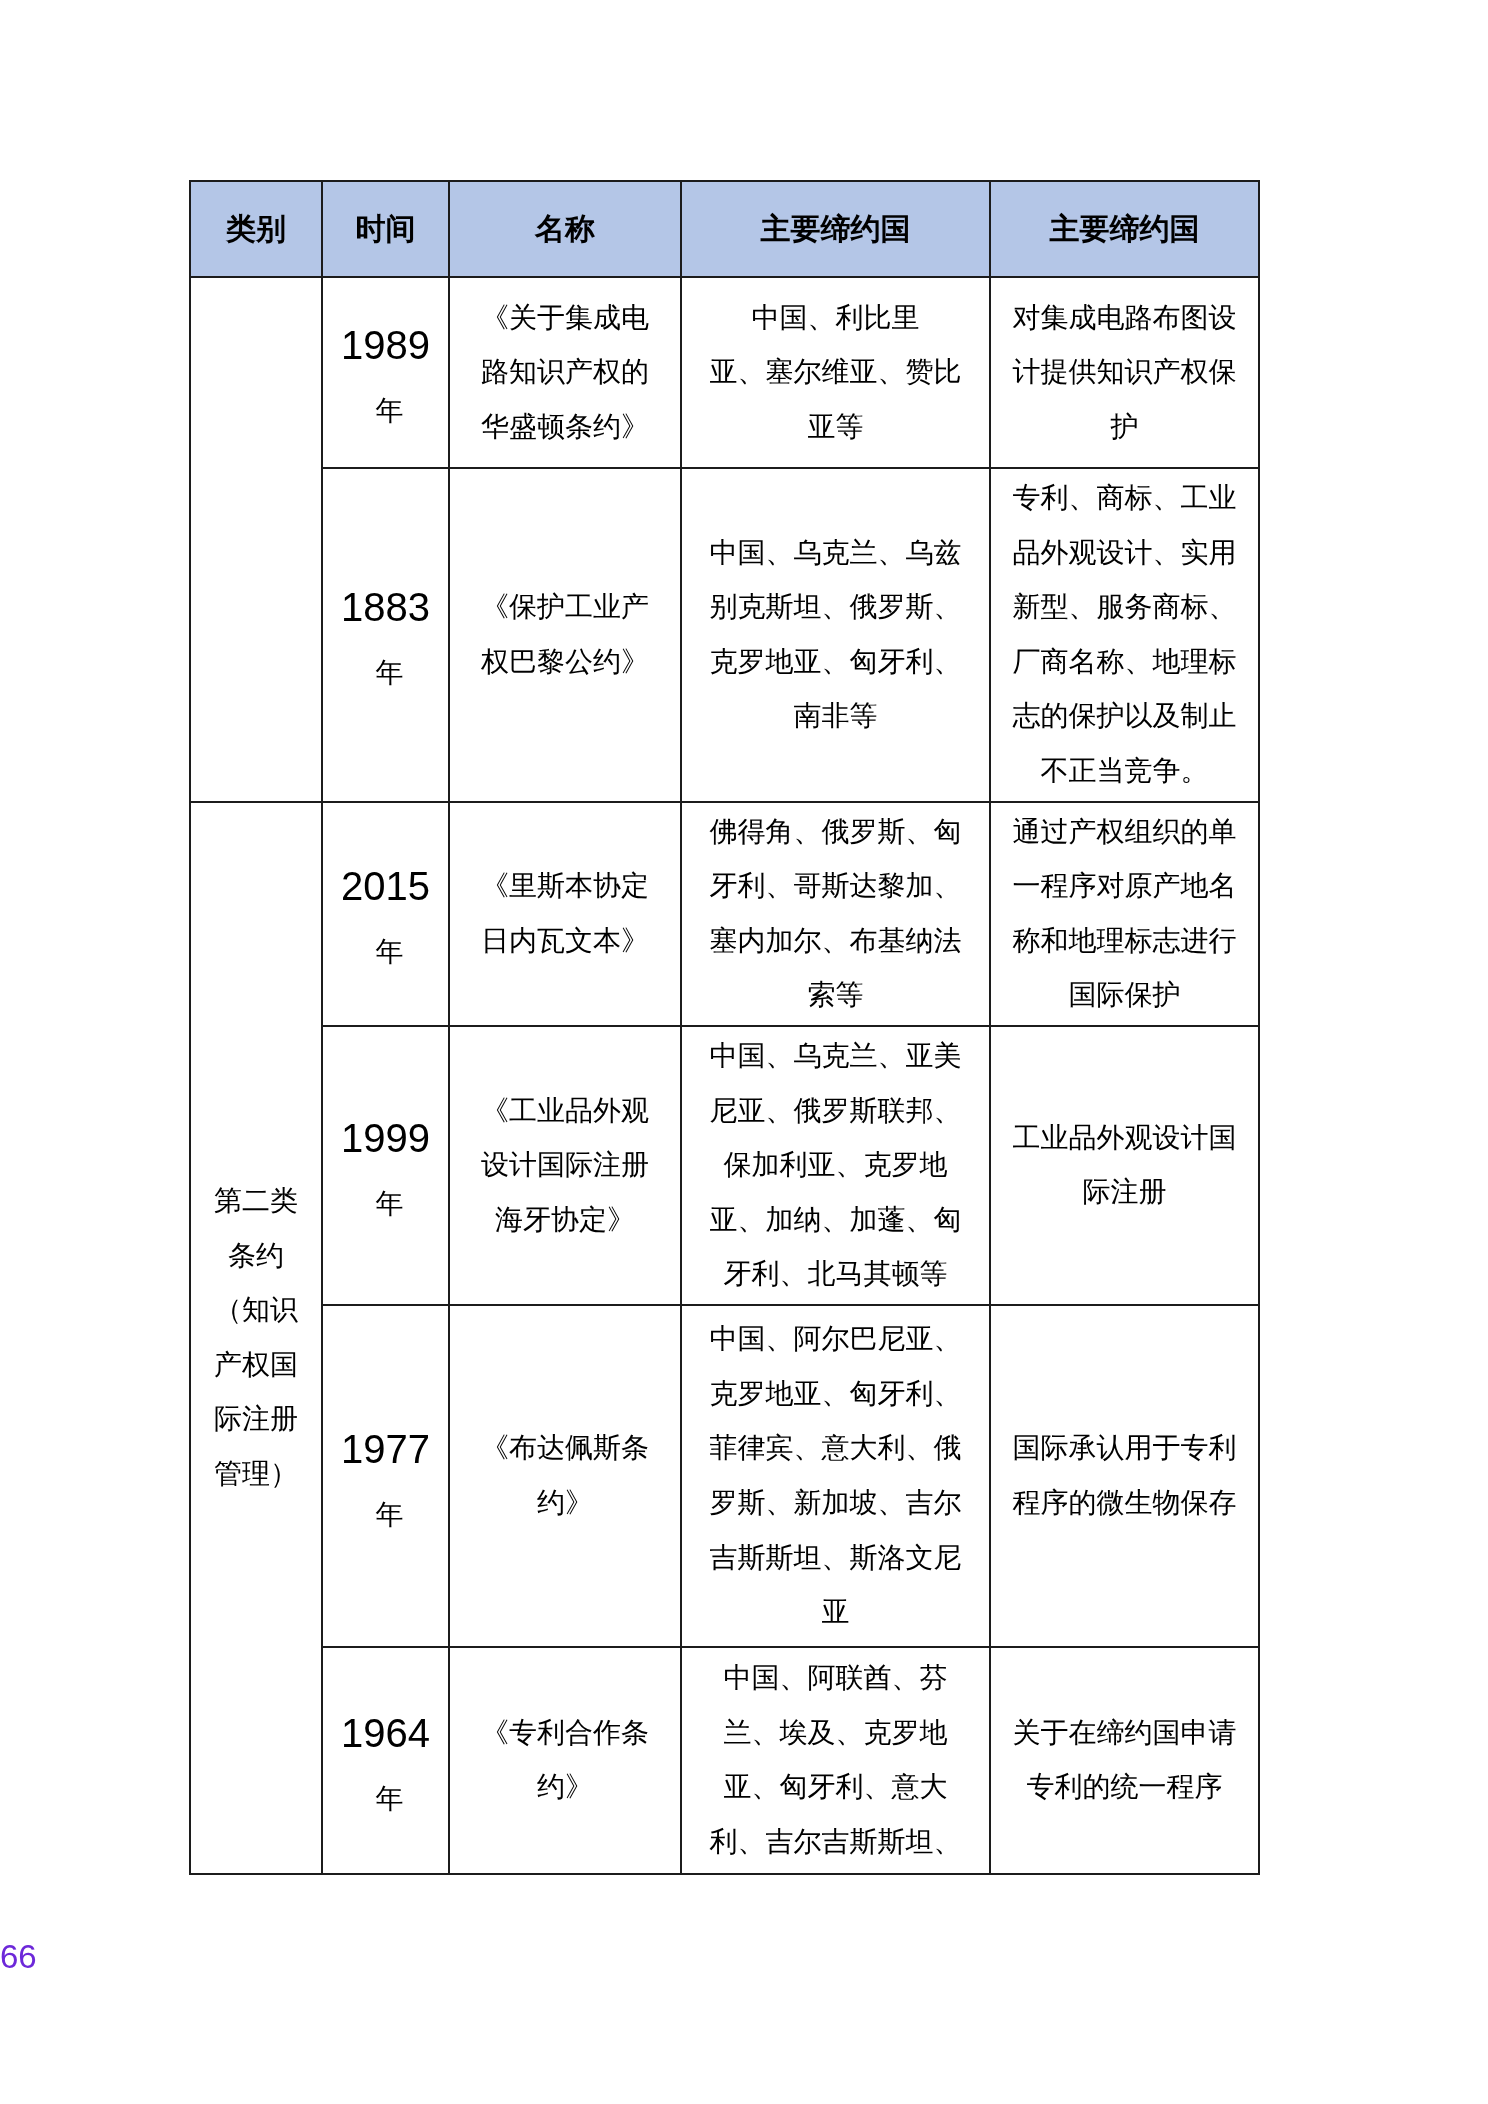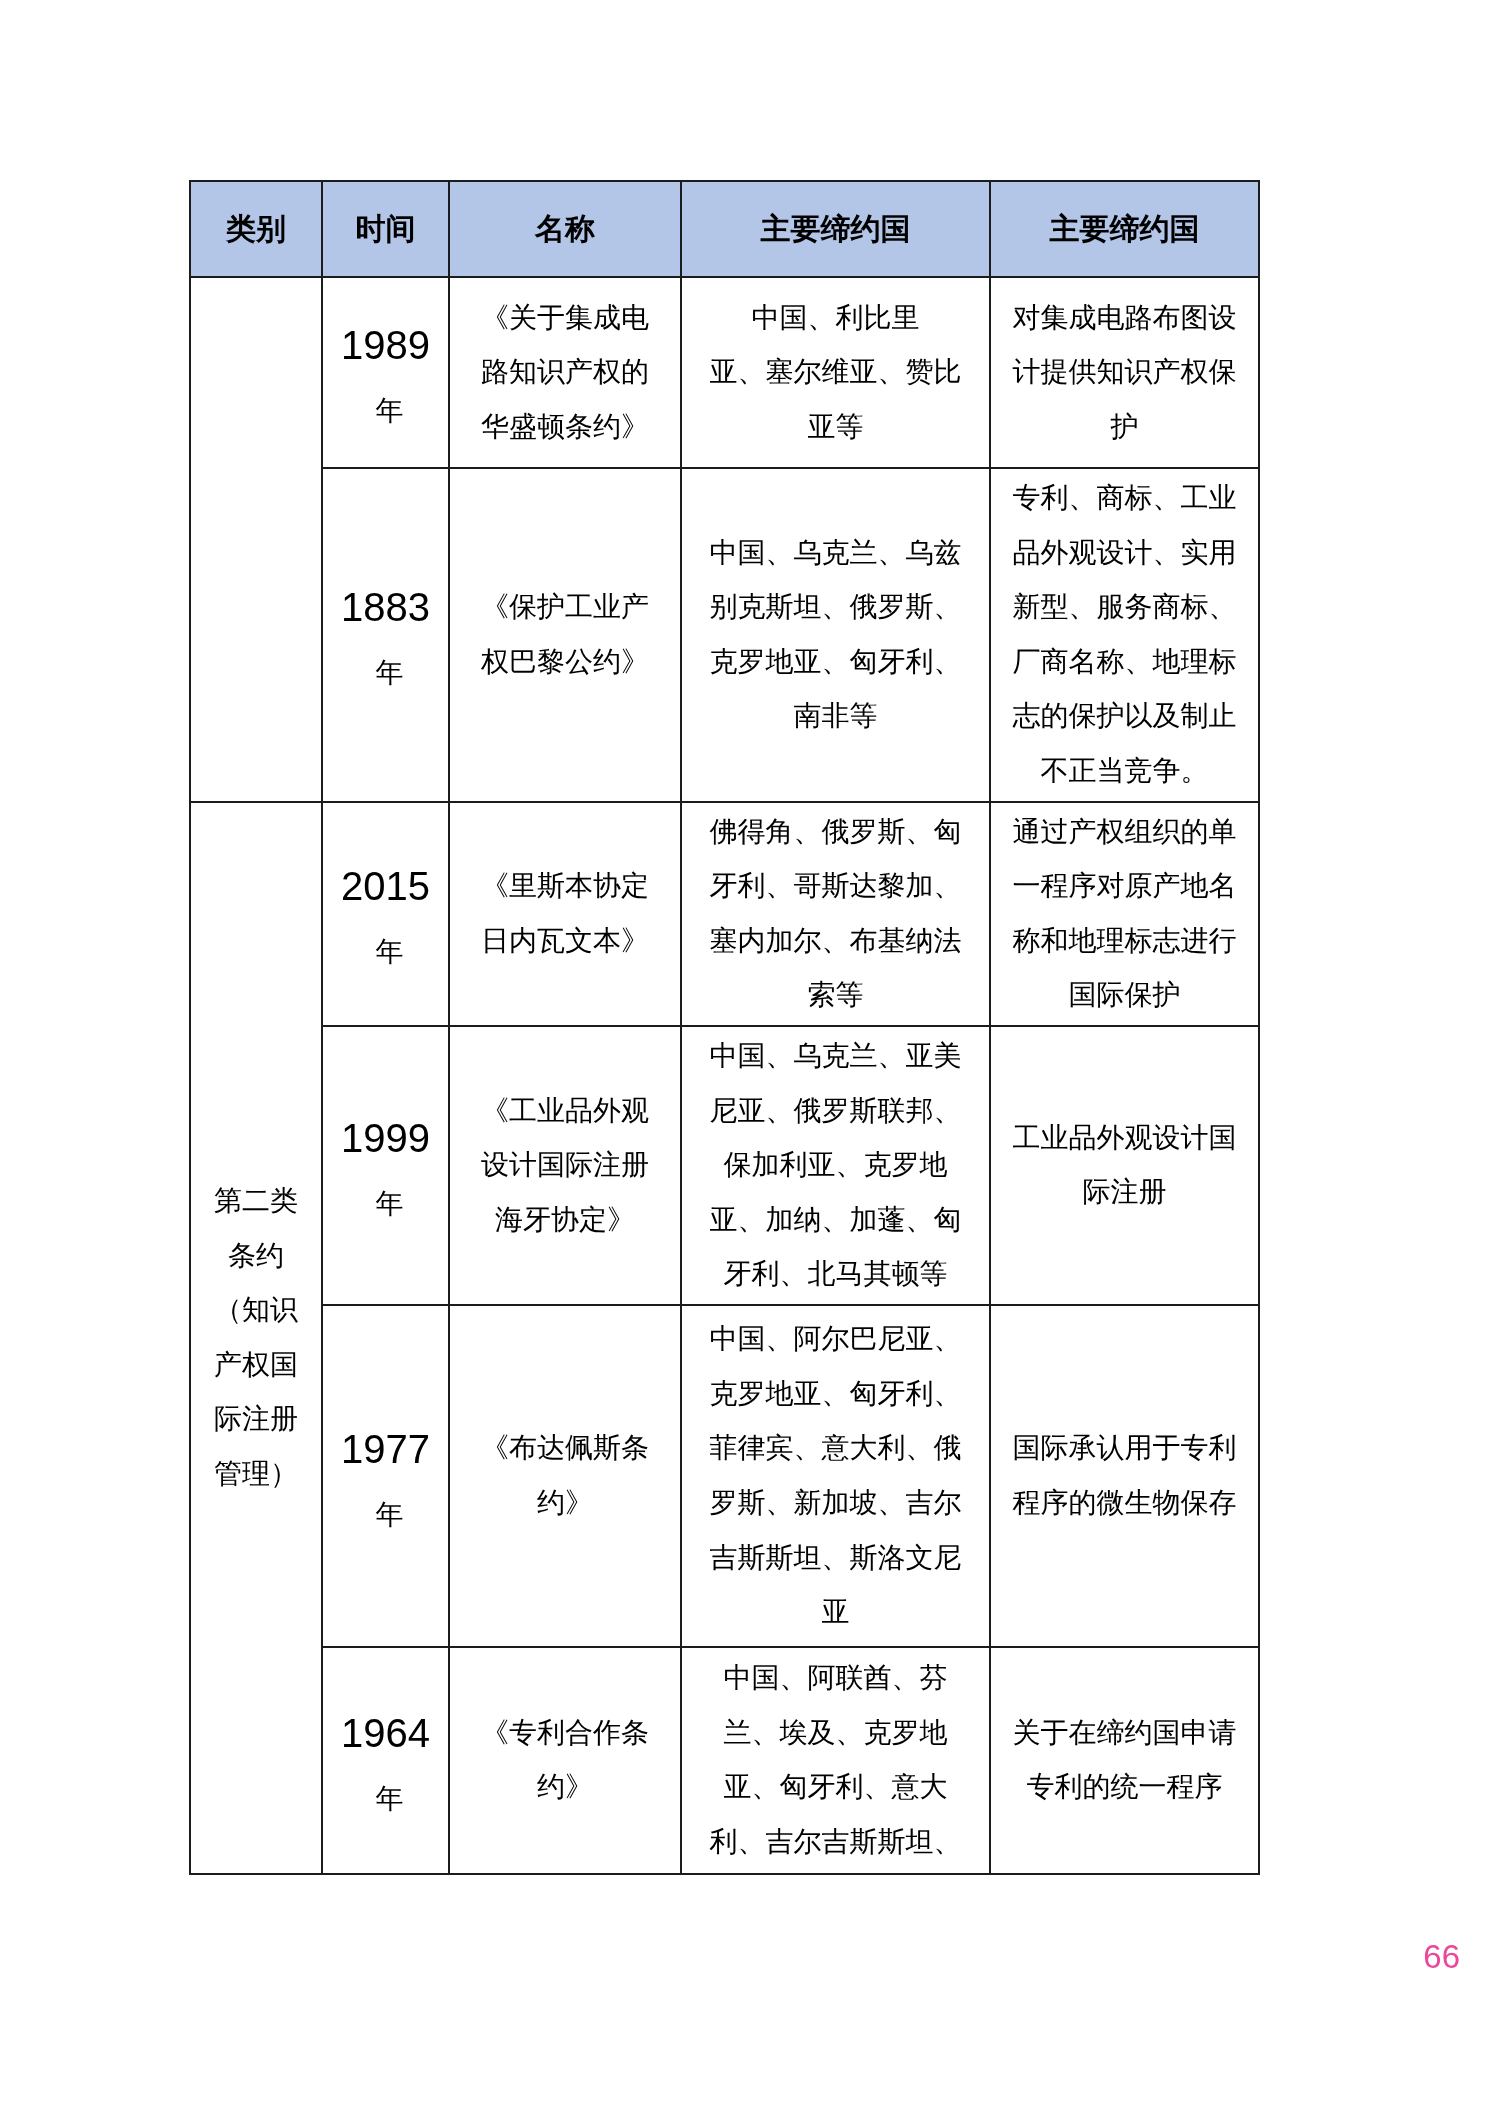--- a/index.html
+++ b/index.html
@@ -61,24 +61,24 @@
   }
   .yr-unit {
     margin-left: 8px;
     font-size: 28px;
   }
   .pageno {
     position: absolute;
     top: 1938px;
     left: 0;
     width: 1460px;
-    text-align: right;
+    text-align: left;
     font-family: "Liberation Sans", "DejaVu Sans", sans-serif;
     font-size: 33px;
-    color: #ec4899;
+    color: #6d28d9;
   }
 </style>
 </head>
 <body>
 
 <div class="page">
 
   <table class="treaty">
     <colgroup>
       <col style="width:132px">

